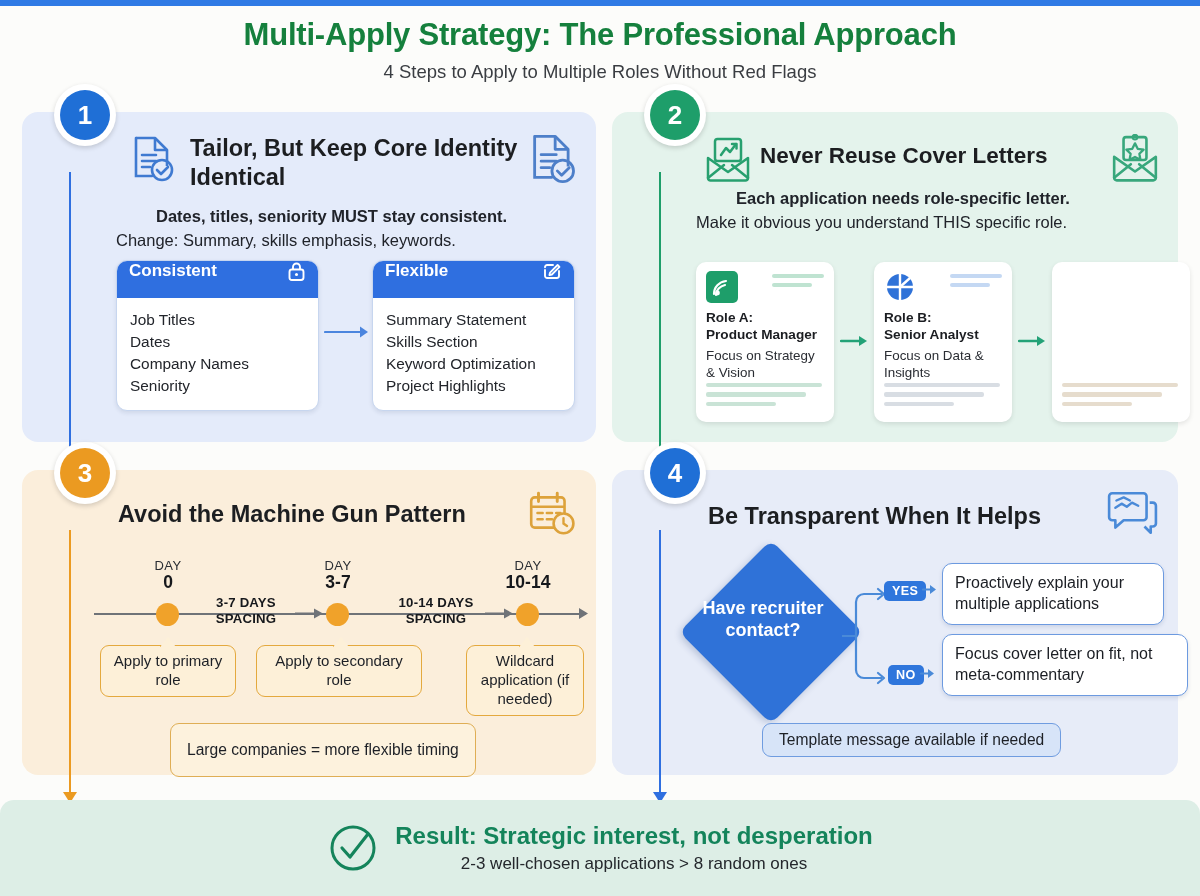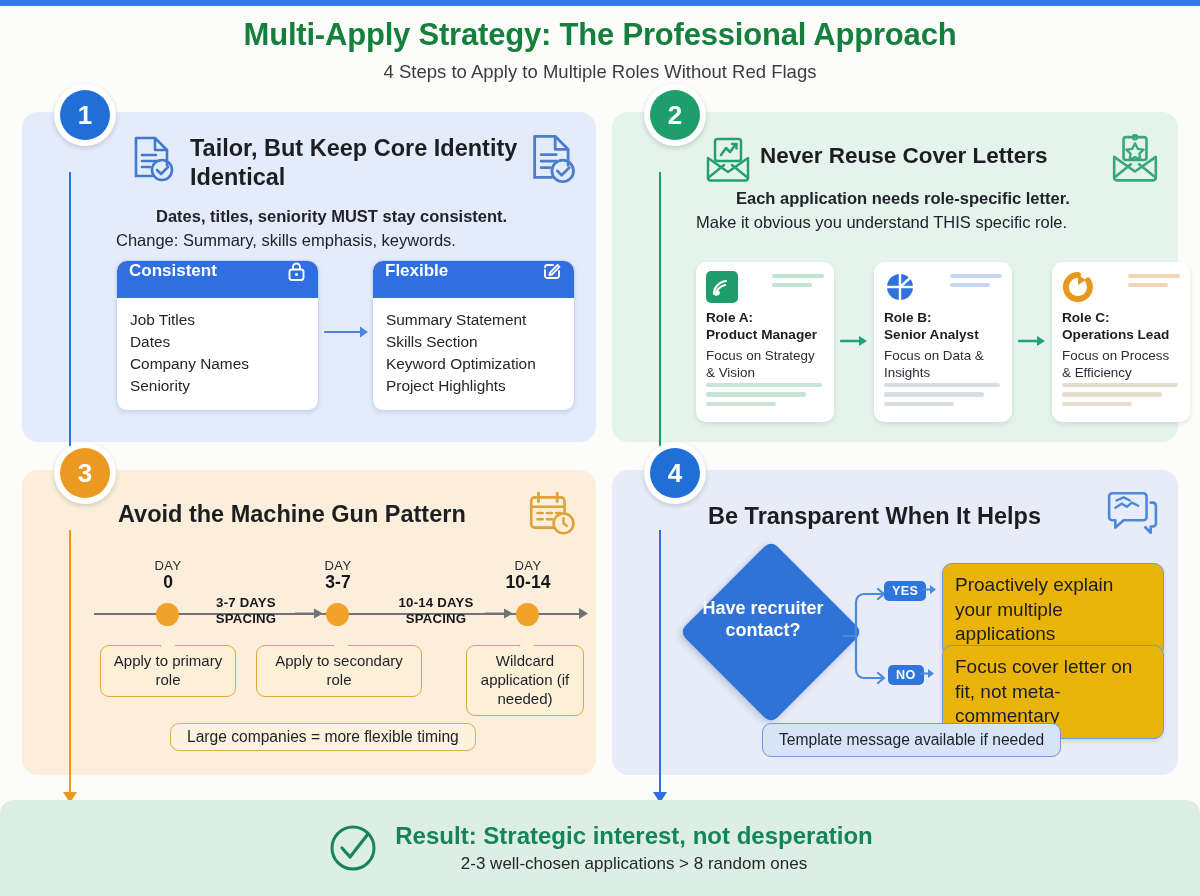--- a/index.html
+++ b/index.html
@@ -99,36 +99,36 @@
     position:absolute; background:#fdf0d8; border:1.6px solid #e4a93e; border-radius:9px;
     padding:6px 10px; font-size:15px; color:#1d2026; line-height:1.26; text-align:center;
   }
   .callout .notch {
     position:absolute; top:-9px; left:50%; margin-left:-8px; width:16px; height:10px;
     background:#fdf0d8; clip-path:polygon(50% 0,100% 100%,0 100%);
     border-left:1.6px solid #e4a93e;
   }
   .noteband {
     position:absolute; background:#fdf2dd; border:1.6px solid #dfae55; border-radius:9px;
-    padding:4px 16px; font-size:15.6px; color:#1d2026;
+    padding:17px 16px; font-size:15.6px; color:#1d2026;
   }
 
   
   .diamond {
     position:absolute; width:130px; height:130px; background:#2f72d8;
     transform:rotate(45deg); border-radius:9px;
     box-shadow:0 3px 7px rgba(20,50,110,.22);
   }
   .diamond-text {
     position:absolute; width:150px; text-align:center; color:#fff; font-weight:bold;
     font-size:18px; line-height:1.22;
   }
   .fbox {
-    position:absolute; background:#eab308; border:1.6px solid #6c9ae0; border-radius:10px;
-    padding:9px 12px; font-size:19px; color:#1b1e24; line-height:1.3;
+    position:absolute; background:#ffffff; border:1.6px solid #6c9ae0; border-radius:10px;
+    padding:9px 12px; font-size:16px; color:#1b1e24; line-height:1.3;
     box-shadow:0 2px 4px rgba(20,50,110,.13);
   }
   .tag {
     position:absolute; background:#2f76dc; color:#fff; font-size:12.6px; font-weight:bold;
     border-radius:5px; padding:3px 8px; letter-spacing:.4px;
   }
   .noteband2 {
     position:absolute; background:#d7e4f8; border:1.6px solid #6f9ce0; border-radius:9px;
     padding:7px 16px; font-size:15.6px; color:#1d2026;
   }
@@ -336,37 +336,20 @@
 
     <div class="midarrow" style="left:406px;top:222px">
       <svg width="32" height="14" viewBox="0 0 32 14">
         <path d="M1 7h21" stroke="#23a277" stroke-width="2.4" stroke-linecap="round"></path>
         <path d="M19 2l8 5-8 5z" fill="#23a277"></path>
       </svg>
     </div>
 
     <div class="rcard" style="left:440px;top:150px;box-shadow:0 2px 5px rgba(0,0,0,.10)">
       <div class="shadowbar" style="background:#e8971c"></div>
-      <div class="body">
-        <div class="logo" style="background:transparent">
-          <svg width="32" height="32" viewBox="0 0 32 32">
-            <path d="M16 4a12 12 0 1 0 10 5.5" fill="none" stroke="#e8971c" stroke-width="6" stroke-linecap="round"></path>
-            <path d="M16 4v10l8-5z" fill="#e8971c"></path>
-          </svg>
-        </div>
-        <div class="toplines">
-          <i style="width:52px;background:#f2d6b3"></i>
-            <i style="width:40px;background:#f2d6b3"></i>
-        </div>
-        <div class="rname">
-          <span>Role C:</span><br>
-          <span>Operations Lead</span>
-        </div>
-        <div class="rdesc">Focus on Process &amp; Efficiency</div>
-      </div>
       <div class="botlines">
         <i style="width:116px;background:#e6dccd"></i>
         <i style="width:100px;background:#e6dccd"></i>
         <i style="width:70px;background:#e6dccd"></i>
       </div>
     </div>
   </div>
 
   <div class="conn" style="left:659px;top:172px;height:296px">
     <div class="line" style="background:#1e9e6a"></div>
@@ -491,21 +474,21 @@
         </svg>
     </div>
     <div style="position:absolute;left:308px;top:197px">
       <svg width="18" height="13" viewBox="0 0 18 13">
           <path d="M1 6.5h9" stroke="#4a8ad8" stroke-width="2.2" stroke-linecap="round"></path>
           <path d="M8 2l6 4.5-6 4.5z" fill="#4a8ad8"></path>
         </svg>
     </div>
 
     <div class="fbox" style="left:330px;top:93px;width:222px">Proactively explain your multiple applications</div>
-    <div class="fbox" style="left:330px;top:175px;width:222px">Focus cover letter on fit, not meta-commentary</div>
+    <div class="fbox" style="left:330px;top:164px;width:246px">Focus cover letter on fit, not meta-commentary</div>
 
     <div class="noteband2" style="left:150px;top:253px">Template message available if needed</div>
   </div>
 
   <div class="conn" style="left:659px;top:530px;height:272px">
     <div class="line" style="background:#2f6fe0"></div>
     <div class="head" style="border-top:11px solid #2f6fe0"></div>
   </div>
 
   <div class="footer">

